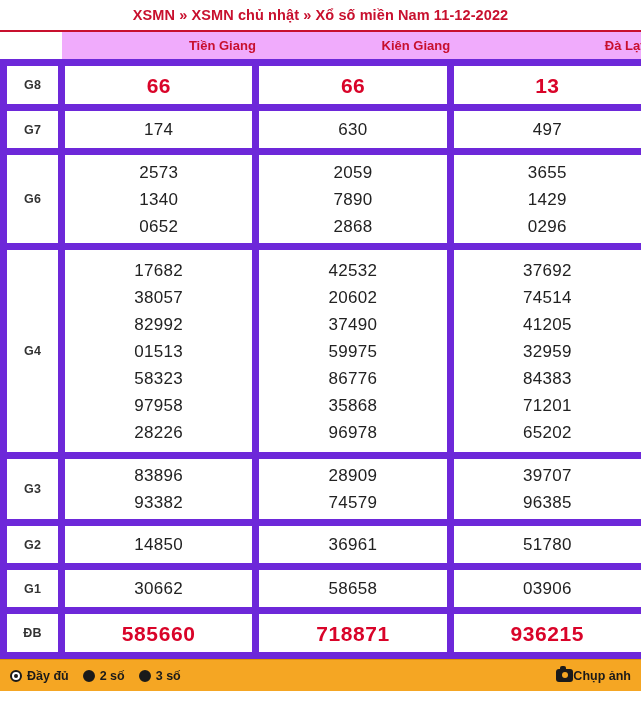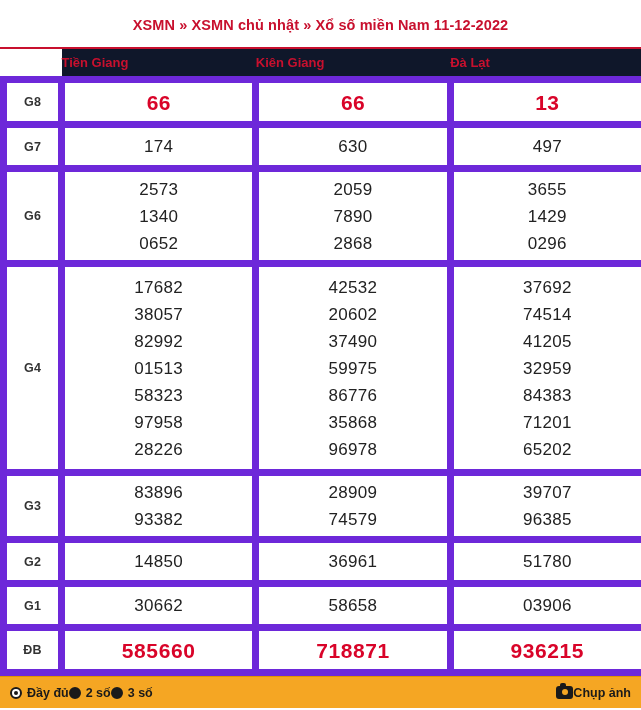--- a/index.html
+++ b/index.html
@@ -18,51 +18,50 @@
     height: 710px;
     position: relative;
     box-sizing: border-box;
     overflow: hidden;
   }
 
   
   .header {
     height: 30px;
     display: flex;
-    align-items: flex-start;
+    align-items: center;
     justify-content: center;
     border-bottom: 2px solid #c8102e;
     background: #ffffff;
-    margin-top: 17px;
   }
   .header-text {
     color: #c8102e;
     font-size: 14.5px;
     font-weight: bold;
     letter-spacing: 0.1px;
     white-space: nowrap;
   }
 
   
   table.lottery {
     width: 641px;
     border-collapse: collapse;
     table-layout: fixed;
   }
   table.lottery col.c-label { width: 58px; }
   table.lottery col.c-prov  { width: 194.33px; }
 
   table.lottery th.prov-head {
     height: 27px;
-    text-align: left;
+    text-align: right;
     vertical-align: middle;
     color: #c8102e;
     font-size: 13px;
     font-weight: bold;
-    background: #0f172a;
+    background: #f0abfc;
     border: none;
     border-bottom: 1px solid #d9d9d9;
     padding: 0;
   }
   table.lottery th.blank-head {
     border: none;
     border-bottom: 1px solid #d9d9d9;
     background: #ffffff;
     padding: 0;
   }
@@ -122,20 +121,21 @@
     display: flex;
     align-items: center;
     justify-content: space-between;
     padding: 0 10px;
     box-sizing: border-box;
     border-top: 1px solid #e09400;
   }
   .footer-left {
     display: flex;
     align-items: center;
+    gap: 14px;
   }
   .radio-opt {
     display: flex;
     align-items: center;
     gap: 5px;
     color: #1a1a1a;
     font-size: 12.5px;
     font-weight: bold;
     cursor: pointer;
   }

